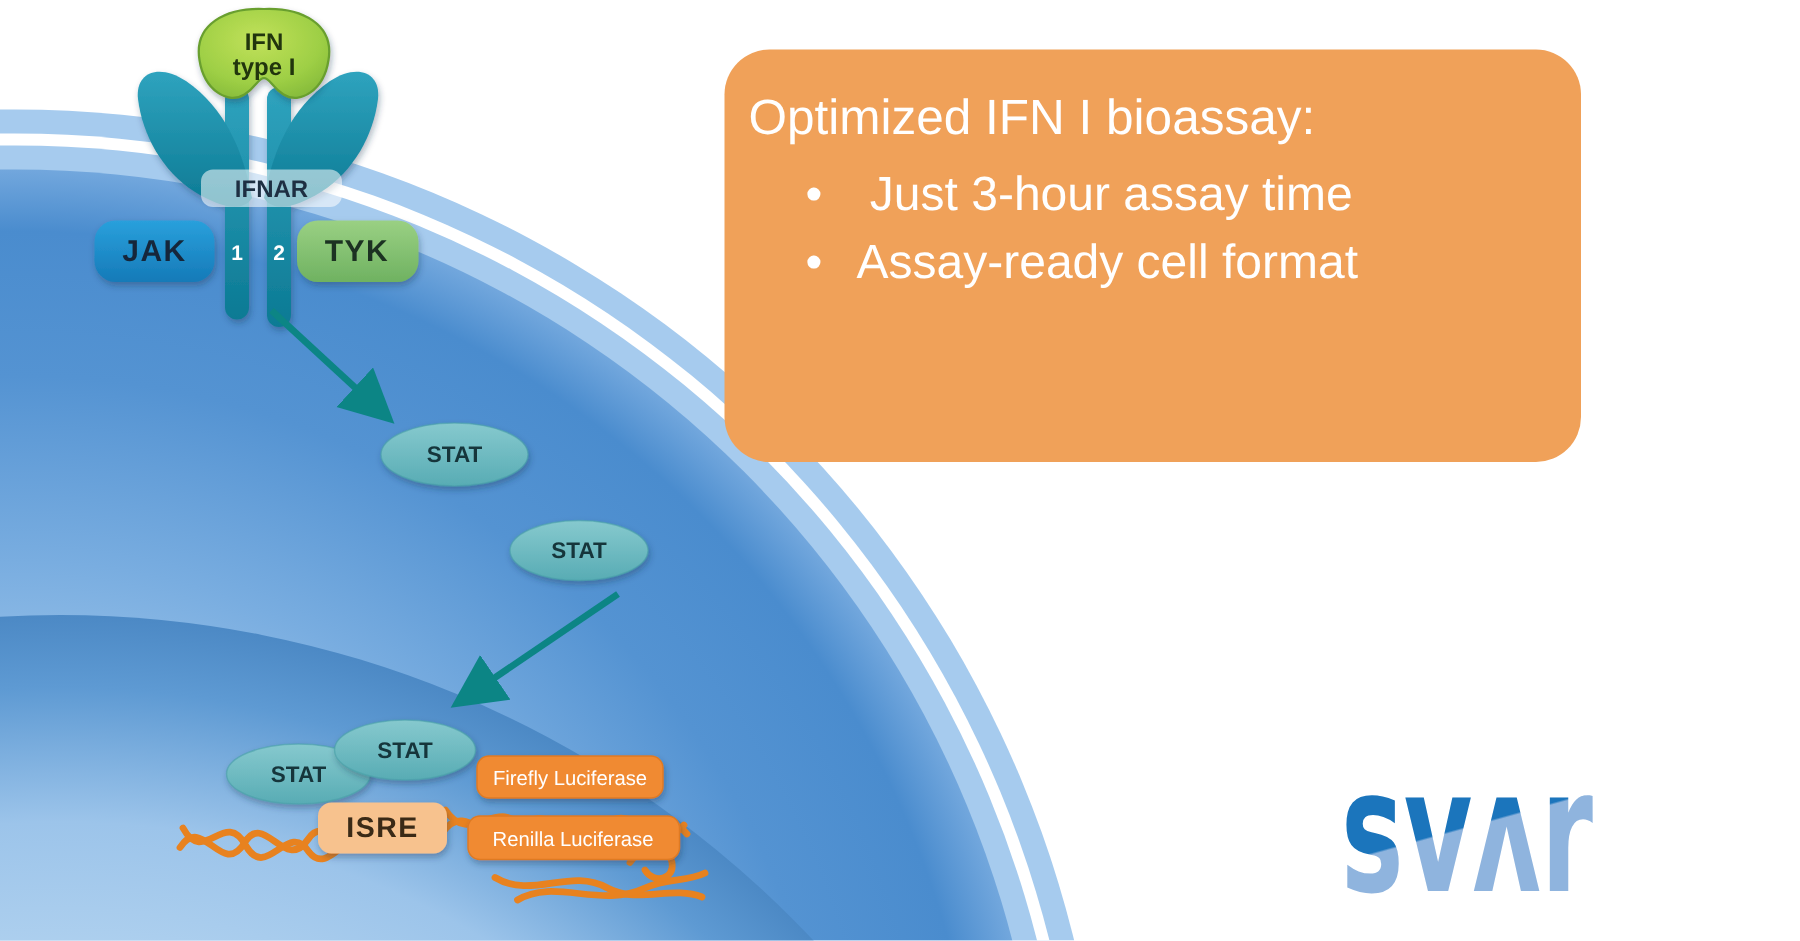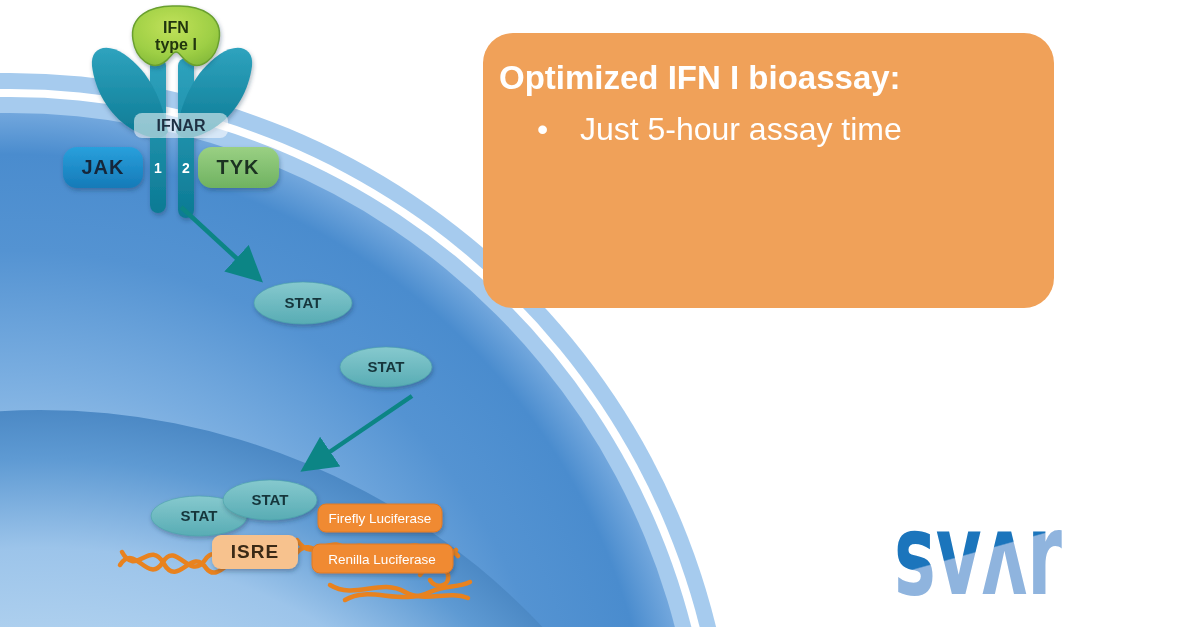--- a/index.html
+++ b/index.html
@@ -4,21 +4,21 @@
 <style>
   html,body{margin:0;padding:0;}
   body{width:1200px;height:627px;background:#ffffff;overflow:hidden;
        font-family:"Liberation Sans",sans-serif;}
   .stage{position:relative;width:1200px;height:627px;background:#ffffff;}
   .diagram-svg{position:absolute;left:0;top:0;}
   
   .panel{position:absolute;left:483px;top:33px;width:571px;height:275px;
          box-sizing:border-box;background:#F0A159;border-radius:30px;
          color:#ffffff;padding:20px 24px 0 16px;}
-  .panel-heading{font-size:33px;line-height:42px;font-weight:700;margin:4px 0 8px 0;}
+  .panel-heading{font-size:33px;line-height:42px;font-weight:400;margin:4px 0 8px 0;}
   .panel ul{list-style:none;margin:8px 0 0 36px;padding:0;width:480px;}
   .panel li{position:relative;padding-left:36px;font-size:32px;line-height:45px;
             font-weight:400;white-space:pre-wrap;}
   .panel li::before{content:"\2022";position:absolute;left:2px;top:0;font-size:32px;}
   
   .logo{position:absolute;left:888px;top:512px;}
 </style>
 </head>
 <body>
 
@@ -152,21 +152,22 @@
     </g>
     <g filter="url(#soft)">
       <rect x="312" y="544" width="141" height="29" rx="8" fill="#F08A33" stroke="#DE7A24"></rect>
       <text x="382" y="564" text-anchor="middle" font-size="13.5" fill="#FFFFFF">Renilla Luciferase</text>
     </g>
   </svg>
 
   <div class="panel">
     <div class="panel-heading">Optimized IFN I bioassay:</div>
     <ul>
-      <li> Just 5-hour assay time</li>
+      <li> Just 3-hour assay time</li>
+      <li>Assay-ready cell format</li>
     </ul>
   </div>
 
   <svg class="logo" width="190" height="95" viewBox="0 0 190 95">
     <defs>
       <linearGradient id="logoGrad" x1="0.5" y1="1" x2="0.15" y2="0">
         <stop offset="0" stop-color="#8FB4DE"></stop>
         <stop offset="0.46" stop-color="#8FB4DE"></stop>
         <stop offset="0.47" stop-color="#1B75BC"></stop>
         <stop offset="1" stop-color="#1B75BC"></stop>

